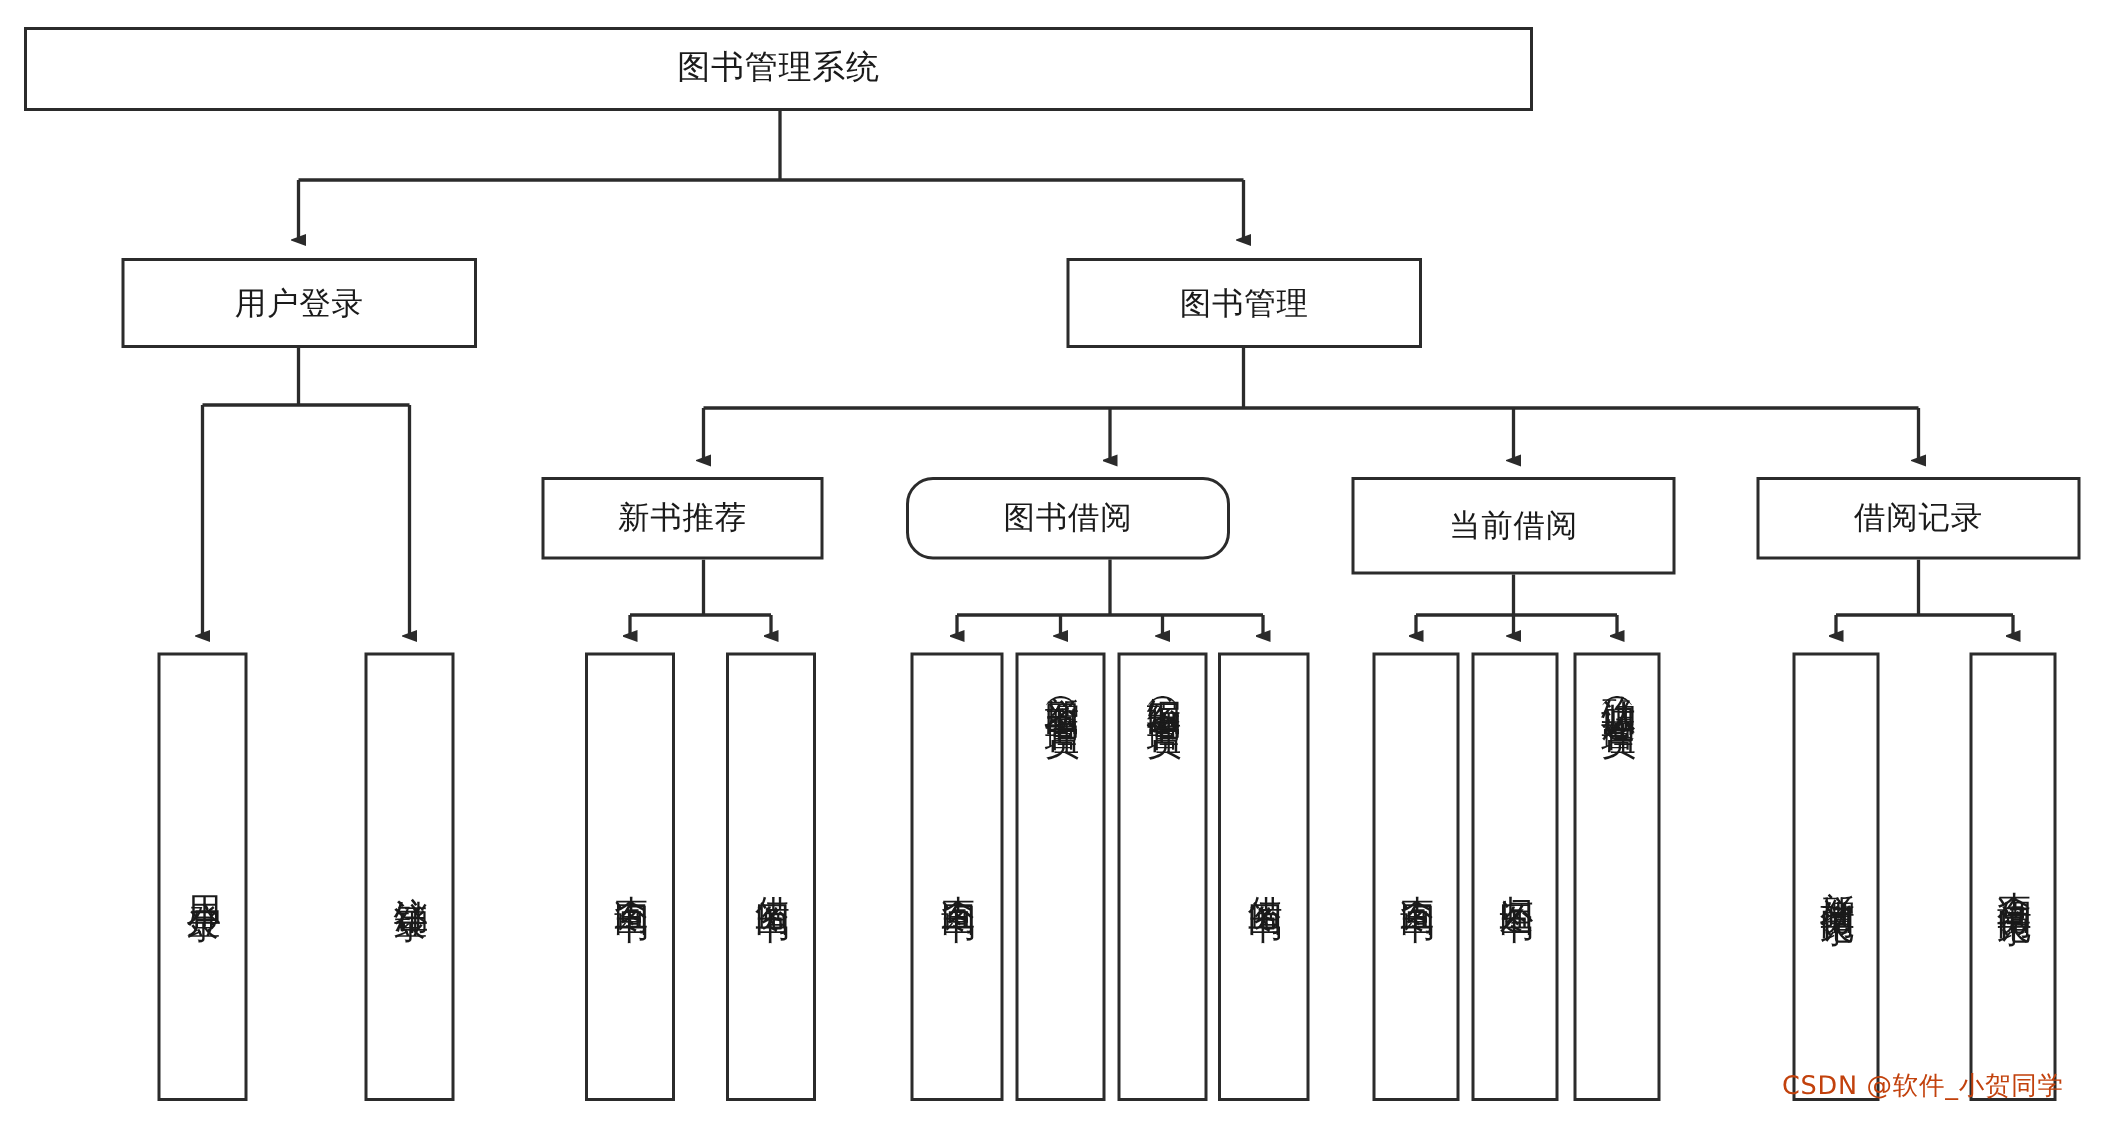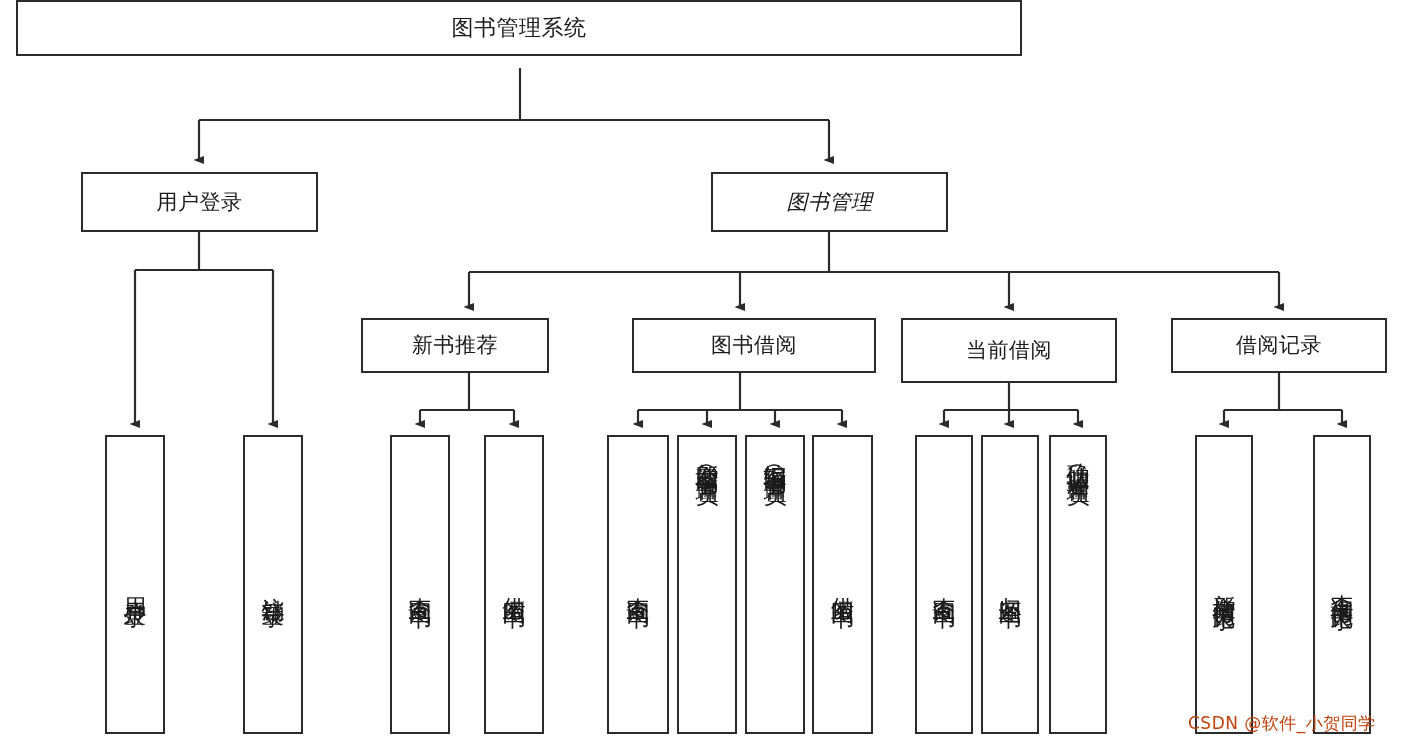--- a/index.html
+++ b/index.html
@@ -125,35 +125,35 @@
       <path d="M1009,410 L1009,424" marker-end="url(#arrow)"></path>
       <path d="M1078,410 L1078,424" marker-end="url(#arrow)"></path>
 
       <path d="M1279,373 L1279,410"></path>
       <path d="M1224,410 L1342,410"></path>
       <path d="M1224,410 L1224,424" marker-end="url(#arrow)"></path>
       <path d="M1342,410 L1342,424" marker-end="url(#arrow)"></path>
     </g>
   </svg>
 
-  <div class="node horiz root" style="left:16px; top:0; width:1006px; height:56px;">
+  <div class="node horiz root" style="left:16px; top:18px; width:1006px; height:56px;">
     <span class="label">图书管理系统</span>
   </div>
 
   <div class="node horiz" style="left:81px; top:172px; width:237px; height:60px;">
     <span class="label">用户登录</span>
   </div>
-  <div class="node horiz" style="left:711px; top:172px; width:237px; height:60px;font-style:italic;">
+  <div class="node horiz" style="left:711px; top:172px; width:237px; height:60px;">
     <span class="label">图书管理</span>
   </div>
 
   <div class="node horiz" style="left:361px; top:318px; width:188px; height:55px;">
     <span class="label">新书推荐</span>
   </div>
-  <div class="node horiz" style="left:632px; top:318px; width:244px; height:55px;">
+  <div class="node horiz" style="left:604px; top:318px; width:216px; height:55px;border-radius:18px;">
     <span class="label">图书借阅</span>
   </div>
   <div class="node horiz" style="left:901px; top:318px; width:216px; height:65px;">
     <span class="label">当前借阅</span>
   </div>
   <div class="node horiz" style="left:1171px; top:318px; width:216px; height:55px;">
     <span class="label">借阅记录</span>
   </div>
 
   <div class="node vert centered" style="left:105px; top:435px; width:60px; height:299px;">

